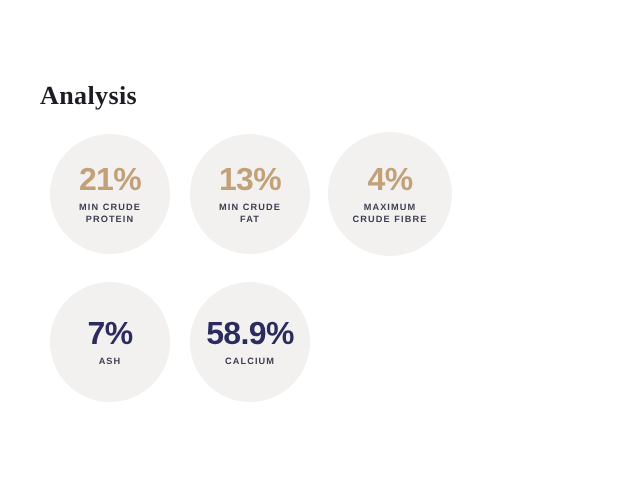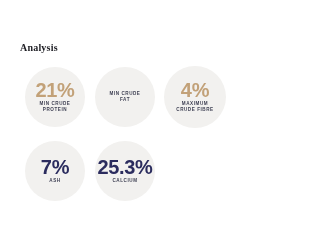--- a/index.html
+++ b/index.html
@@ -19,21 +19,21 @@
     height: 247px;
     background: #ffffff;
     box-sizing: border-box;
   }
   .page-title {
     position: absolute;
     left: 20px;
     top: 40px;
     font-family: "Liberation Serif", serif;
     font-weight: bold;
-    font-size: 10px;
+    font-size: 13px;
     line-height: 16px;
     letter-spacing: 0.2px;
     color: #1c1c22;
     white-space: nowrap;
   }
   .grid {
     position: absolute;
     left: 20px;
     top: 62px;
     width: 210px;
@@ -61,21 +61,21 @@
     box-sizing: border-box;
     padding: 2px;
   }
   .circle.wide {
     width: 62px;
     height: 62px;
   }
   .value {
     font-family: "Liberation Sans", sans-serif;
     font-weight: bold;
-    font-size: 20px;
+    font-size: 16px;
     line-height: 17px;
     letter-spacing: -0.3px;
     margin-bottom: 2px;
     white-space: nowrap;
   }
   .value.gold {
     color: #c2a178;
   }
   .value.navy {
     color: #2b2c5e;
@@ -104,20 +104,21 @@
     <div class="cell">
       <div class="circle">
         <div class="value gold">21%</div>
         <div class="label">MIN CRUDE
 PROTEIN</div>
       </div>
     </div>
 
     <div class="cell">
       <div class="circle">
+        <div class="value gold">13%</div>
         <div class="label">MIN CRUDE
 FAT</div>
       </div>
     </div>
 
     <div class="cell">
       <div class="circle wide">
         <div class="value gold">4%</div>
         <div class="label">MAXIMUM
 CRUDE FIBRE</div>
@@ -126,20 +127,20 @@
 
     <div class="cell">
       <div class="circle">
         <div class="value navy">7%</div>
         <div class="label">ASH</div>
       </div>
     </div>
 
     <div class="cell">
       <div class="circle">
-        <div class="value navy">25.3%</div>
+        <div class="value navy">58.9%</div>
         <div class="label">CALCIUM</div>
       </div>
     </div>
 
 
   </div>
 </div>
 
 </body></html>

